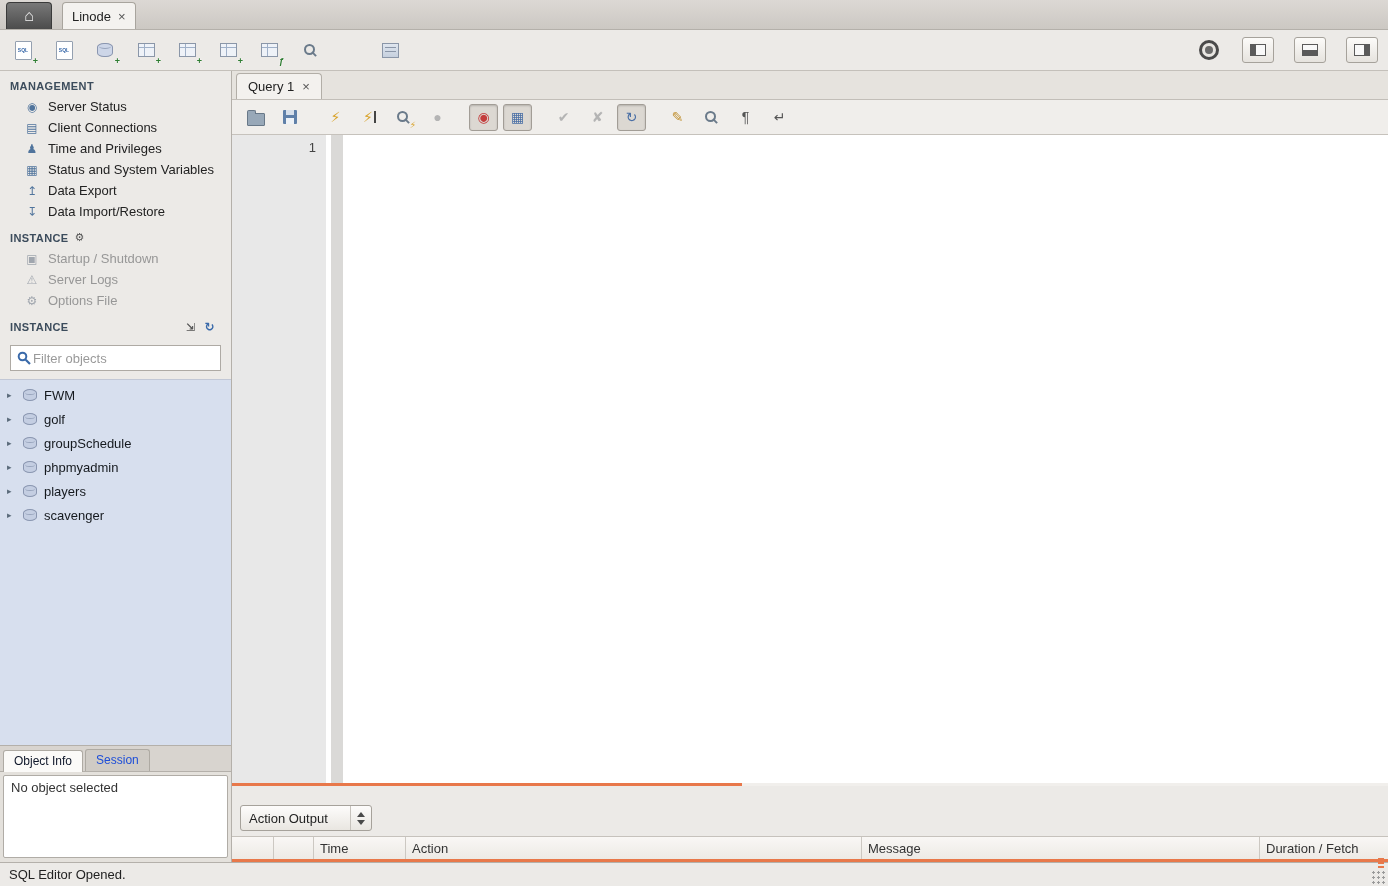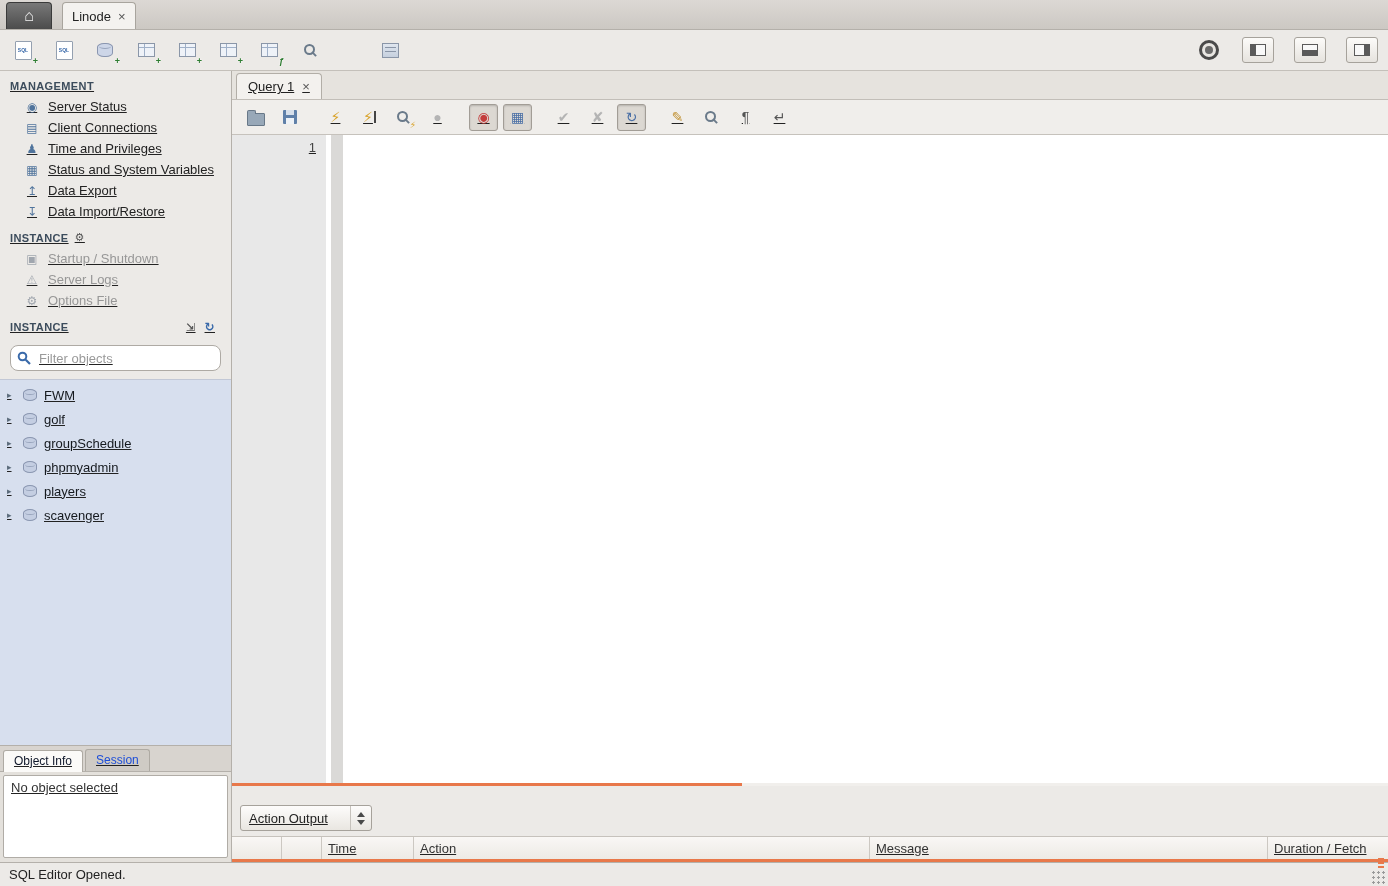--- a/index.html
+++ b/index.html
@@ -46,33 +46,33 @@
 
   .status-ind{width:20px;height:20px;border-radius:50%;border:3px solid #4a4a4a;background:#e8e6e2;box-sizing:border-box;position:relative;}
   .status-ind::before{content:"";position:absolute;left:3px;top:3px;width:8px;height:8px;border-radius:50%;background:#6a6a6a;}
   .panel-toggle{width:30px;height:24px;border:1px solid #a6a29b;border-radius:3px;background:linear-gradient(#fcfbf9,#e6e3de);display:flex;align-items:center;justify-content:center;margin-left:5px;}
   .pt-box{width:16px;height:12px;border:1px solid #5a5a5a;background:#f8f8f8;position:relative;box-sizing:border-box;}
   .pt-left::before{content:"";position:absolute;left:0;top:0;bottom:0;width:5px;background:#5a5a5a;}
   .pt-bottom::before{content:"";position:absolute;left:0;right:0;bottom:0;height:5px;background:#5a5a5a;}
   .pt-right::before{content:"";position:absolute;right:0;top:0;bottom:0;width:5px;background:#5a5a5a;}
 
   
-  .content{flex:1;display:flex;min-height:0;text-decoration:underline;}
+  .content{flex:1;display:flex;min-height:0;}
 
   
   .sidebar{width:232px;display:flex;flex-direction:column;border-right:1px solid #b4b0aa;box-sizing:border-box;background:#eceae7;min-height:0;}
   .section-title{font-size:11px;font-weight:bold;color:#3c4c5c;letter-spacing:.4px;padding:9px 10px 4px;display:flex;align-items:center;gap:6px;}
   .section-title .hicon{font-size:11px;color:#555;}
   .section-title .right-icons{margin-left:auto;display:flex;gap:9px;align-items:center;padding-right:6px;}
   .section-title .right-icons .hicon.blue{color:#3a6aaa;font-size:12px;}
   .side-item{display:flex;align-items:center;gap:8px;padding:3px 6px 3px 24px;white-space:nowrap;overflow:hidden;}
   .side-item .si{width:16px;text-align:center;font-size:12px;color:#50749c;flex:none;}
   .side-item.disabled{color:#979797;}
   .side-item.disabled .si{color:#a0a6ae;}
-  .filter-box{margin:7px 10px 8px;height:24px;background:#fff;border:1px solid #aeaaa4;border-radius:8px;display:flex;align-items:center;padding:0 6px;gap:6px;}
+  .filter-box{margin:7px 10px 8px;height:24px;background:#fff;border:1px solid #aeaaa4;border-radius:0;display:flex;align-items:center;padding:0 6px;}
   .filter-box input{border:none;outline:none;flex:1;font-size:13px;color:#333;background:transparent;font-family:inherit;min-width:0;}
   .filter-box input::placeholder{color:#9a9a9a;}
   .schema-tree{flex:1;background:#d7dfee;border-top:1px solid #c2c8d6;min-height:0;padding-top:3px;}
   .tree-row{display:flex;align-items:center;gap:7px;height:24px;padding:0 7px;color:#15191e;}
   .tree-arrow{color:#5a6a7a;font-size:9px;width:9px;flex:none;}
   .info-panel{height:116px;border-top:1px solid #b4b0aa;background:#e4e1dc;display:flex;flex-direction:column;flex:none;}
   .info-tabs{display:flex;height:25px;align-items:flex-end;padding-left:3px;background:#d8d4cf;border-bottom:1px solid #b4b0aa;}
   .info-tab{padding:3px 10px 4px;font-size:12px;border:1px solid #aeaaa3;border-bottom:none;border-radius:3px 3px 0 0;background:#cfcbc5;color:#1d4ed8;margin-right:2px;position:relative;}
   .info-tab.active{background:#fbfaf8;color:#0f172a;top:1px;}
   .info-body{flex:1;margin:3px 3px 4px;background:#fff;border:1px solid #b0aca6;border-radius:2px;padding:4px 7px;color:#333;}
@@ -106,21 +106,21 @@
   .editor-underline::before{content:"";display:block;height:3px;width:510px;background:#e8784a;}
   .splitter{height:14px;background:#eceae7;display:flex;flex-direction:column;align-items:center;justify-content:center;gap:3px;flex:none;}
   .dots{width:16px;height:2px;background-image:radial-gradient(#8a8a8a 1px,transparent 1.1px);background-size:5px 2px;background-position:center;}
 
   .output-bar{height:36px;display:flex;align-items:center;padding:0 8px;background:#eceae7;flex:none;text-align:center;}
   .combo{width:132px;height:26px;background:linear-gradient(#fdfcfb,#e9e6e1);border:1px solid #a6a29b;border-radius:3px;display:flex;align-items:center;padding:0 0 0 8px;box-sizing:border-box;}
   .combo .stepper{margin-left:auto;height:100%;display:flex;flex-direction:column;align-items:center;justify-content:center;gap:3px;padding:0 6px;border-left:1px solid #c6c2bc;}
   .tri-up{width:0;height:0;border-left:4px solid transparent;border-right:4px solid transparent;border-bottom:5px solid #4a4a4a;}
   .tri-down{width:0;height:0;border-left:4px solid transparent;border-right:4px solid transparent;border-top:5px solid #4a4a4a;}
 
-  .output-header{height:22px;display:flex;background:linear-gradient(#f9f7f5,#edeae5);border-top:1px solid #c6c2bc;color:#333;align-items:stretch;flex:none;overflow:hidden;padding-left:8px;}
+  .output-header{height:22px;display:flex;background:linear-gradient(#f9f7f5,#edeae5);border-top:1px solid #c6c2bc;color:#333;align-items:stretch;flex:none;overflow:hidden;}
   .oh-cell{padding:0 6px;border-right:1px solid #ccc8c2;display:flex;align-items:center;box-sizing:border-box;white-space:nowrap;overflow:hidden;}
   .oh-c0{width:42px;flex:none;}
   .oh-c1{width:40px;flex:none;}
   .oh-c2{width:92px;flex:none;}
   .oh-c3{width:456px;flex:none;}
   .oh-c4{width:398px;flex:none;}
   .oh-c5{flex:1;border-right:none;min-width:0;}
   .orange-bar{height:3px;background:#e8784a;flex:none;}
 
   

